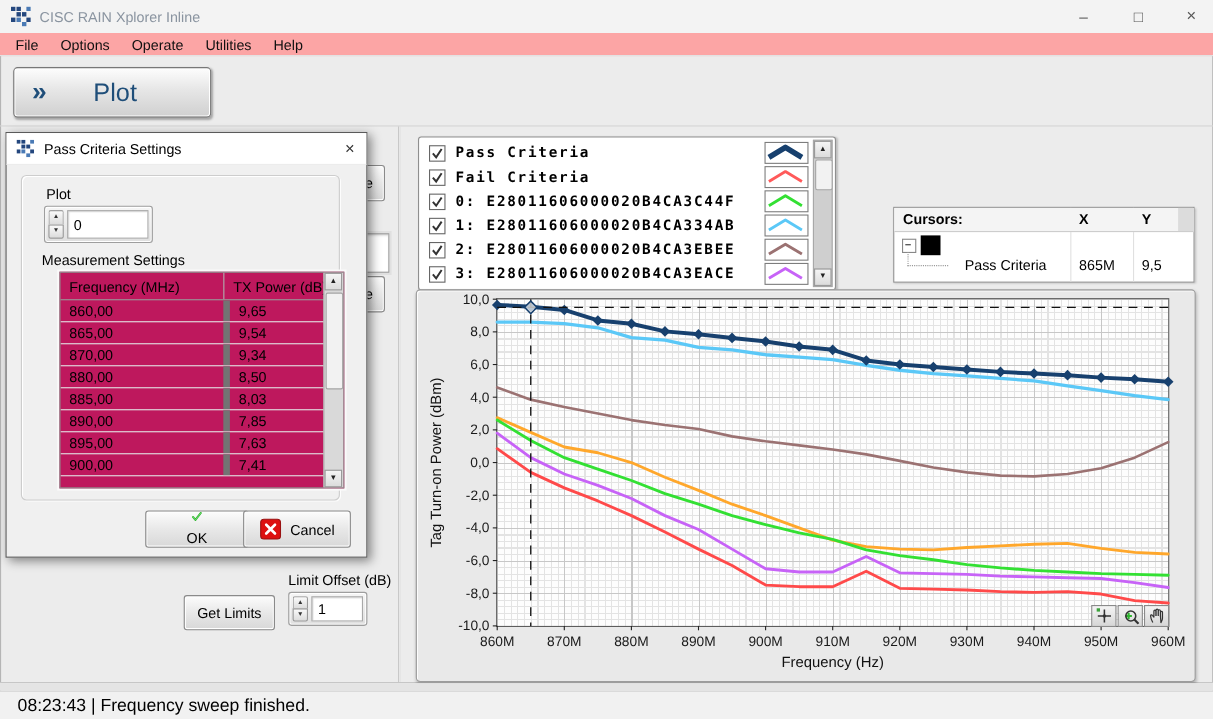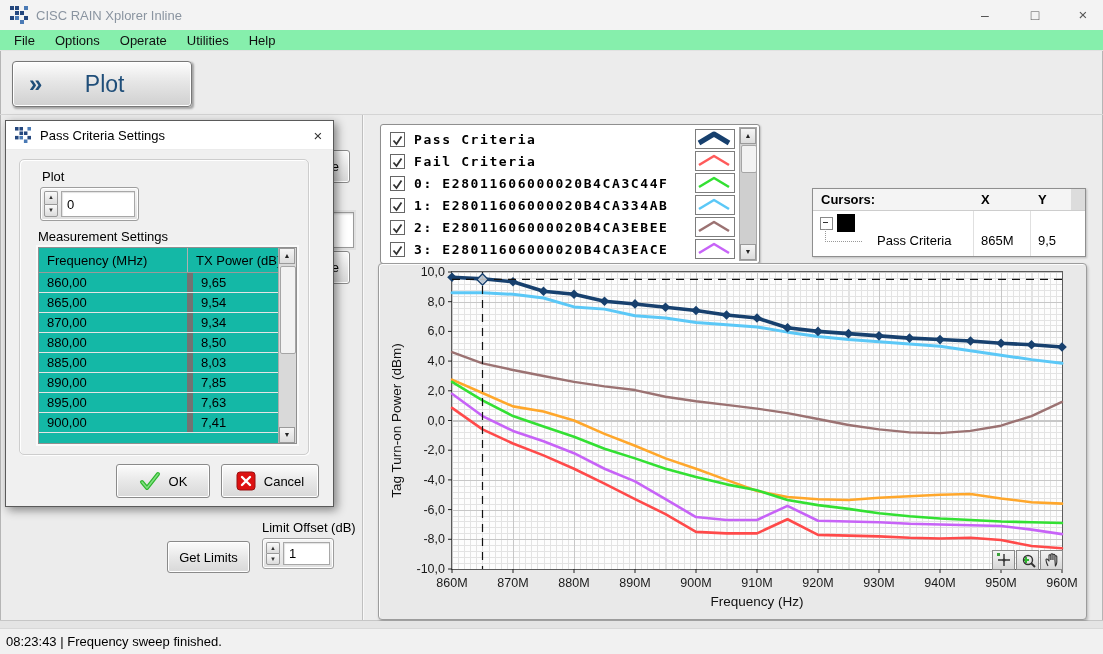--- a/index.html
+++ b/index.html
@@ -6,21 +6,21 @@
   body{width:1103px;height:654px;position:relative;overflow:hidden;background:#ececec;
        font-family:"Liberation Sans",sans-serif;box-shadow:inset 0 0 0 1px #b5b5b5;}
   .abs{position:absolute;}
   
   .titlebar{left:0;top:0;width:1103px;height:30px;background:#f3f3f3;}
   .app-logo{left:10px;top:6px;width:18px;height:18px;}
   .title-text{left:36px;top:8px;font-size:13px;color:#8a94a0;}
   .winbtn{top:0;width:34px;height:30px;text-align:center;line-height:30px;font-size:14px;color:#555;}
   .win-min{left:968px;} .win-max{left:1018px;} .win-close{left:1066px;font-size:15px;}
   
-  .menubar{left:0;top:30px;width:1103px;height:21px;background:#86efac;border-bottom:1px solid #e2e2e2;
+  .menubar{left:0;top:30px;width:1103px;height:21px;background:#fca5a5;border-bottom:1px solid #e2e2e2;
            display:flex;align-items:center;padding-left:4px;box-sizing:border-box;}
   .menu-item{padding:2px 10px;font-size:13px;color:#111;}
   
   .start-btn{left:12px;top:61px;width:178px;height:44px;border:1px solid #777;border-radius:4px;
     background:linear-gradient(#fdfdfd,#e6e6e6 45%,#d0d0d0);box-shadow:inset 0 0 0 1px #fff,1.5px 1.5px 2px rgba(0,0,0,.3);
     display:flex;align-items:center;cursor:default;}
   .start-icon{margin-left:16px;font-size:24px;font-weight:bold;color:#1f4e79;line-height:40px;}
   .start-label{flex:1;text-align:center;margin-right:24px;font-size:23px;color:#1f4e79;}
   .toolbar-sep{left:0;top:114px;width:1103px;height:1px;background:#d4d4d4;}
   .v-divider{left:362px;top:115px;width:1px;height:505px;background:#bfbfbf;border-right:1px solid #f8f8f8;}
@@ -55,37 +55,37 @@
   .dlg-titlebar{position:absolute;left:0;top:0;right:0;height:28px;background:#fff;display:flex;align-items:center;
                 border-bottom:1px solid #ececec;}
   .dlg-logo{width:16px;height:16px;margin-left:9px;}
   .dlg-title{margin-left:9px;font-size:13px;color:#000;}
   .dlg-close{margin-left:auto;width:30px;text-align:center;font-size:15px;color:#333;}
   .dlg-group{position:absolute;left:13px;top:38px;width:288px;height:294px;border:1px solid #cdcdcd;border-radius:5px;
              box-shadow:inset 1px 1px 0 #fff,1px 1px 0 #fdfdfd;}
   .plot-label{position:absolute;left:22px;top:9px;font-size:13px;}
   .spin-plot{position:absolute;left:20px;top:27px;width:99px;height:34px;}
   .meas-label{position:absolute;left:18px;top:69px;font-size:13px;}
-  .pc-table{position:absolute;left:18px;top:87px;width:257px;height:195px;background:#14b8a6;border:1px solid #8f8f8f;
+  .pc-table{position:absolute;left:34px;top:87px;width:257px;height:195px;background:#be185d;border:1px solid #8f8f8f;
             box-shadow:0 0 0 2px #fafafa;font-size:13px;}
   .thead{display:flex;height:24px;border-bottom:1px solid #9a9a9a;}
   .hcell{display:flex;align-items:center;padding-left:8px;box-sizing:border-box;}
   .hcell.c0{width:148px;} .hcell.c1{flex:1;border-left:1px solid #b0b0b0;}
   .tbody{position:absolute;left:0;top:25px;right:17px;bottom:0;overflow:hidden;}
   .trow{display:flex;height:19px;border-bottom:1px solid #e4e4e4;}
   .tcell{display:flex;align-items:center;padding-left:8px;box-sizing:border-box;text-align:right;}
   .tcell.c0{width:148px;} .tcell.c1{flex:1;border-left:6px solid #737373;}
   .tscroll{position:absolute;right:0;top:0;width:17px;bottom:0;background:#d9d9d9;border-left:1px solid #adadad;}
   .sbtn{position:absolute;left:0;width:16px;height:16px;background:linear-gradient(#f5f5f5,#dcdcdc);
         border:1px solid #9a9a9a;box-sizing:border-box;font-size:7px;text-align:center;line-height:14px;color:#222;}
   .sbtn.t{top:0;} .sbtn.b{bottom:0;}
   .sbtn.up::before{content:"▲";} .sbtn.dn::before{content:"▼";}
   .sthumb{position:absolute;left:1px;width:14px;background:#f2f2f2;border:1px solid #a5a5a5;border-radius:2px;}
   .pc-thumb{top:18px;height:86px;}
-  .dlg-ok{position:absolute;left:110px;top:343px;width:92px;height:32px;gap:8px;}
+  .dlg-ok{position:absolute;left:126px;top:343px;width:92px;height:32px;gap:8px;flex-direction:column;}
   .dlg-cancel{position:absolute;left:215px;top:343px;width:96px;height:32px;gap:8px;}
   
   .legend{left:380px;top:124px;width:378px;height:138px;background:#fff;border:1px solid #8f8f8f;border-radius:3px;
           box-shadow:1px 1px 2px rgba(0,0,0,.2);}
   .legend-list{position:absolute;left:4px;top:3px;right:20px;bottom:3px;display:flex;flex-direction:column;}
   .lrow{height:22px;display:flex;align-items:center;}
   .cb{width:13px;height:13px;border:1px solid #666;background:#fff;margin:0 9px 0 5px;flex:none;}
   .llabel{font-family:"DejaVu Sans Mono",monospace;font-weight:bold;font-size:13px;letter-spacing:1.6px;color:#000;
           white-space:nowrap;overflow:hidden;flex:1;}
   .swatch{width:38px;height:18px;border:1px solid #7d7d7d;background:#fff;flex:none;margin-right:4px;}
@@ -121,21 +121,21 @@
   svg text.tick{font-family:"Liberation Sans",sans-serif;font-size:12.5px;fill:#1a1a1a;}
   svg text.axis-label{font-family:"Liberation Sans",sans-serif;font-size:13.5px;fill:#111;}
   .y-axis-title{position:absolute;left:10px;top:305px;width:297px;text-align:center;font-size:13.5px;color:#111;
                 transform:rotate(-90deg);transform-origin:0 0;}
   .palette{position:absolute;left:613px;top:286px;display:flex;gap:1px;}
   .pal-btn{width:23px;height:20px;border:1px solid #8a8a8a;background:linear-gradient(#f4f4f4,#d6d6d6);
            display:flex;align-items:center;justify-content:center;box-sizing:border-box;}
   
   .bottom-strip{left:0;top:621px;width:1103px;height:7px;background:#e4e4e4;}
   .statusbar{left:0;top:628px;width:1103px;height:26px;background:#f1f1f1;border-top:1px solid #d8d8d8;
-             font-size:13px;color:#000;line-height:25px;padding-left:6px;box-sizing:border-box;}
+             font-size:16px;color:#000;line-height:25px;padding-left:16px;box-sizing:border-box;}
 </style>
 </head>
 <body>
 
 <div class="abs titlebar">
   <svg class="abs app-logo" viewBox="0 0 18 18">
     <g fill="#24477e">
         <rect x="0" y="0" width="4" height="4"></rect>
         <rect x="5" y="0" width="4" height="4"></rect>
         <rect x="10" y="5" width="4" height="4"></rect>

